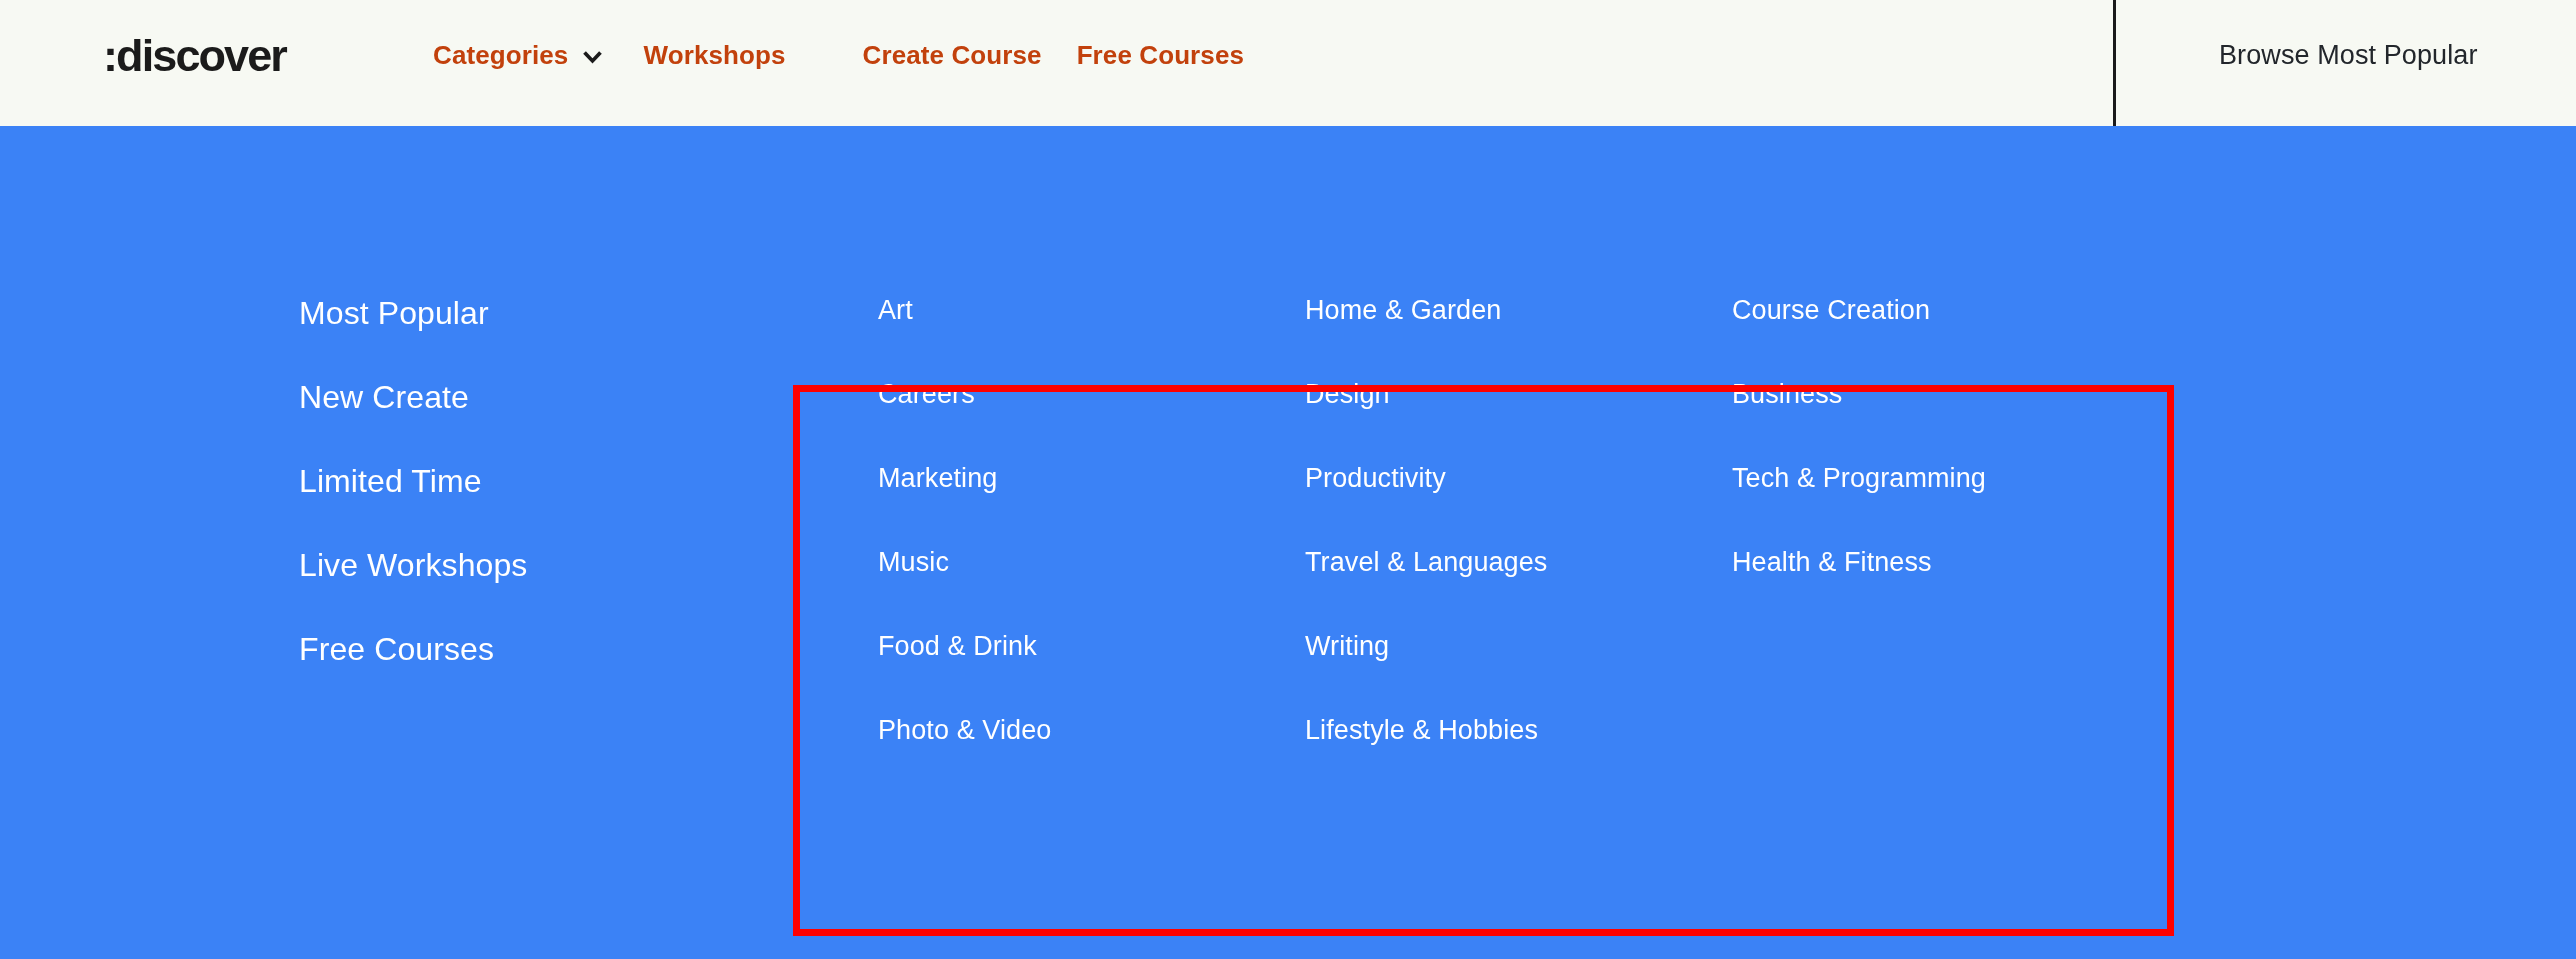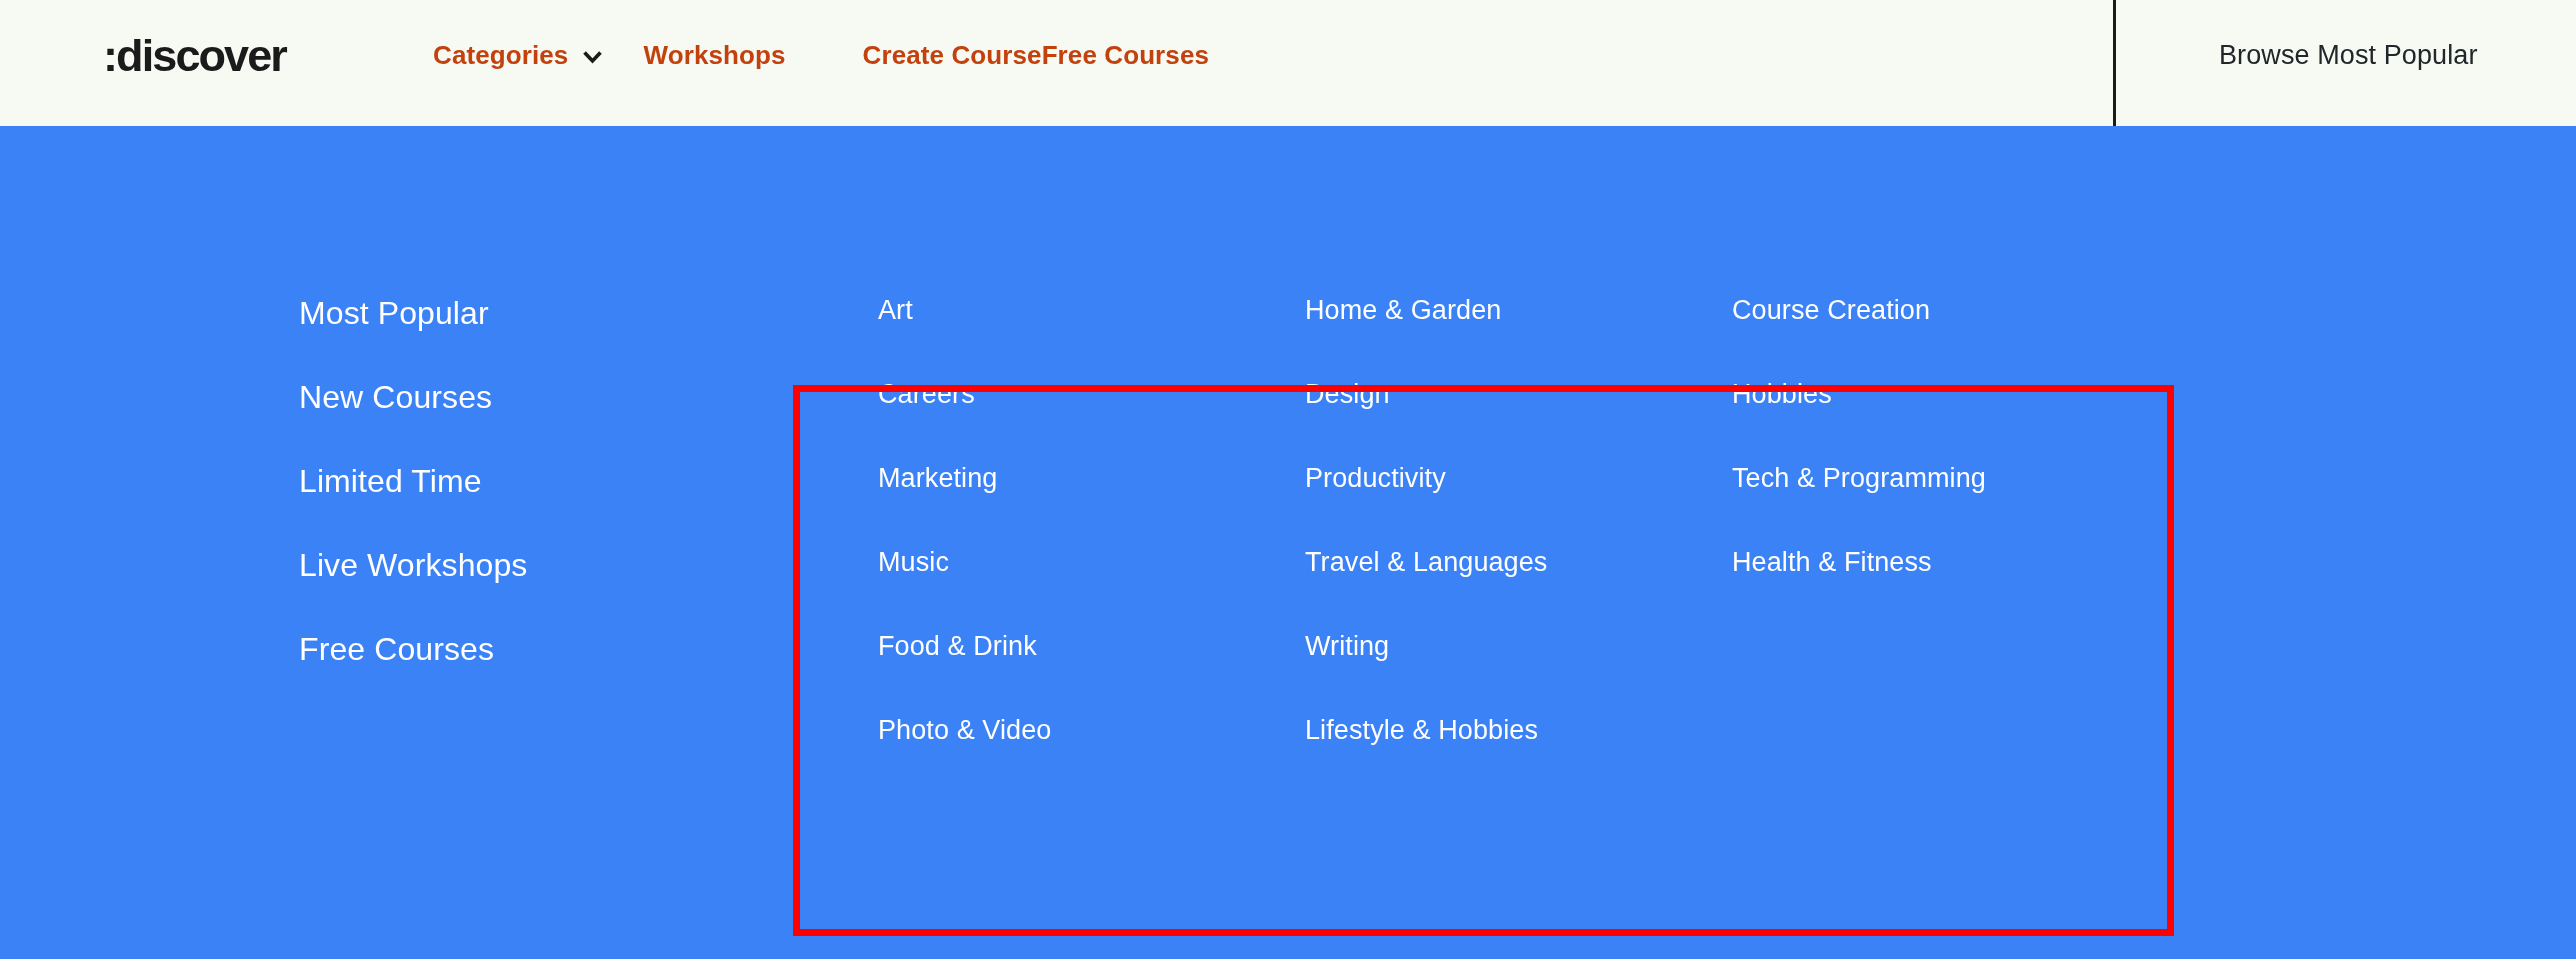--- a/index.html
+++ b/index.html
@@ -72,21 +72,21 @@
     display: inline-block;
     width: 23px;
     height: 23px;
     flex: none;
     position: relative;
     top: 1.7px;
   }
   .chevron-down svg { display: block; }
 
   .nav-workshops { margin-right: 77px; }
-  .nav-create    { }
+  .nav-create    { margin-right: 35px; }
 
   .header-divider {
     position: absolute;
     left: 2113px;
     top: 0;
     width: 2.6px;
     height: 126px;
     background: #1B1B1B;
   }
 
@@ -195,21 +195,21 @@
     <div class="header-divider"></div>
 
     <div class="header-cta">Browse Most Popular</div>
 
   </div>
 
   <div class="panel">
 
     <div class="rail">
       <div class="rail-item">Most Popular</div>
-      <div class="rail-item">New Courses</div>
+      <div class="rail-item">New Create</div>
       <div class="rail-item">Limited Time</div>
       <div class="rail-item">Live Workshops</div>
       <div class="rail-item">Free Courses</div>
     </div>
 
     <div class="cat-grid">
 
       <div class="cat-col col-1">
         <div class="cat-item">Art</div>
         <div class="cat-item">Careers</div>
@@ -223,21 +223,21 @@
         <div class="cat-item">Home &amp; Garden</div>
         <div class="cat-item">Design</div>
         <div class="cat-item">Productivity</div>
         <div class="cat-item">Travel &amp; Languages</div>
         <div class="cat-item">Writing</div>
         <div class="cat-item">Lifestyle &amp; Hobbies</div>
       </div>
 
       <div class="cat-col col-3">
         <div class="cat-item">Course Creation</div>
-        <div class="cat-item">Hobbies</div>
+        <div class="cat-item">Business</div>
         <div class="cat-item">Tech &amp; Programming</div>
         <div class="cat-item">Health &amp; Fitness</div>
       </div>
 
     </div>
 
     <div class="highlight-box"></div>
 
   </div>
 

